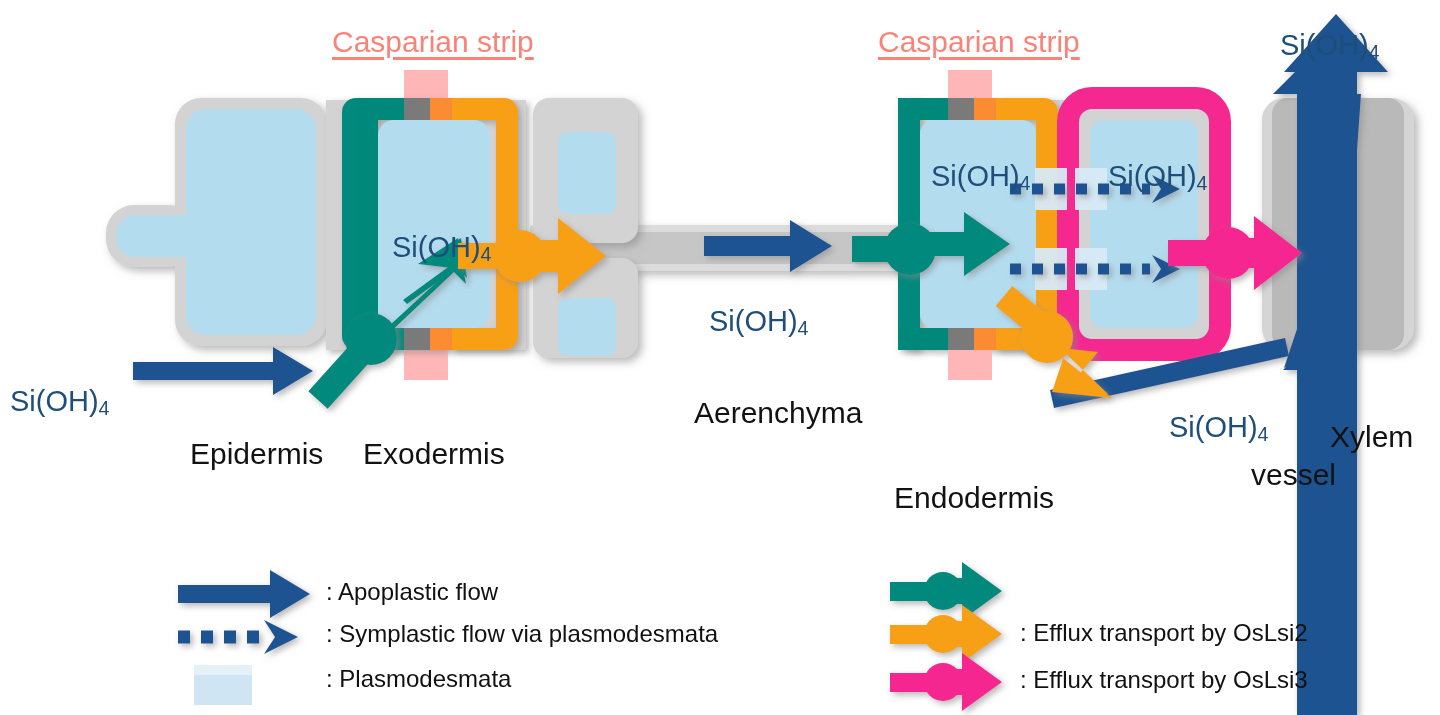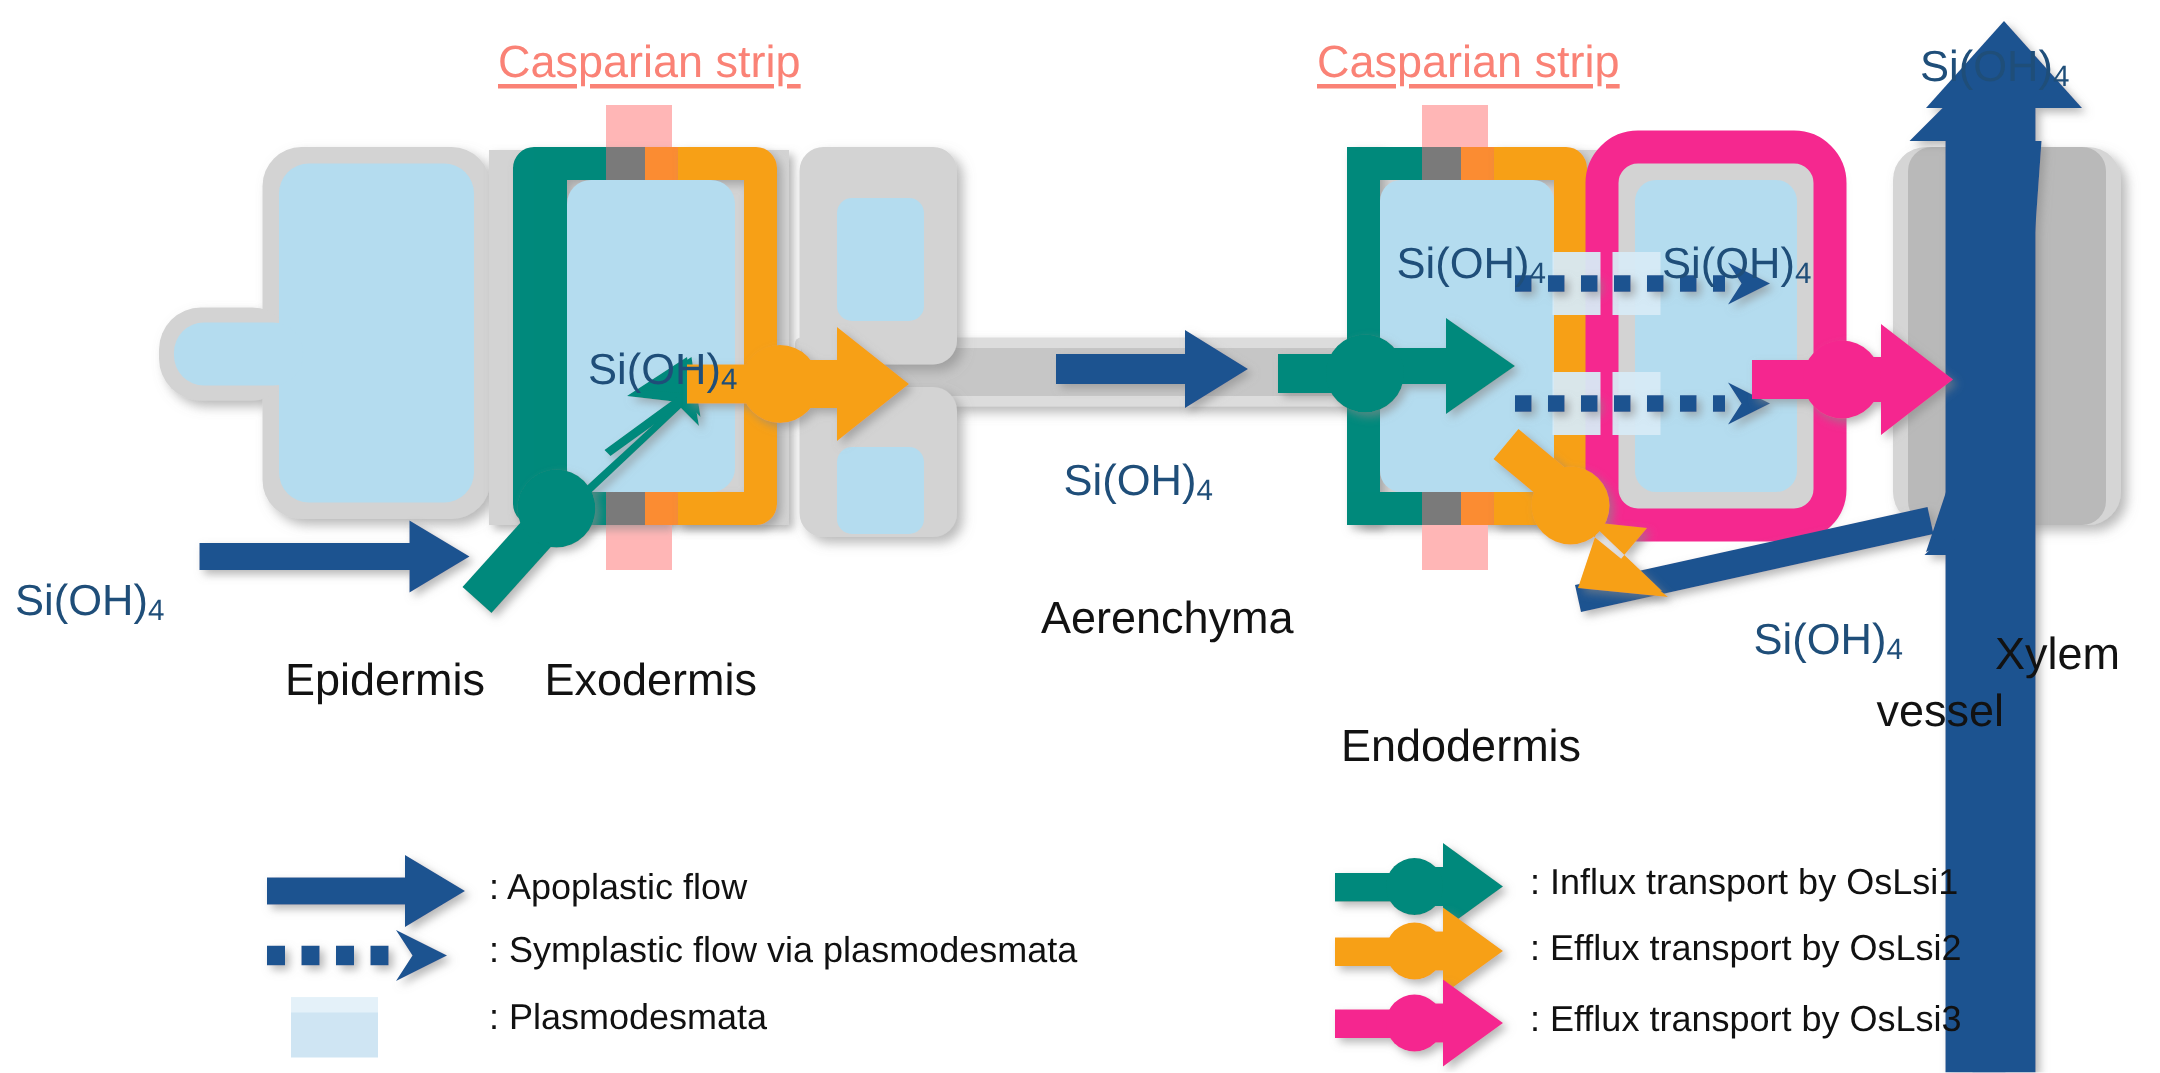--- a/index.html
+++ b/index.html
@@ -237,17 +237,16 @@
   <div class="lbl cell-label" style="left:190px;top:437px;">Epidermis</div>
   <div class="lbl cell-label" style="left:694px;top:396px;">Aerenchyma</div>
   <div class="lbl cell-label" style="left:894px;top:437px;margin-top:44px;">Endodermis</div>
   <div class="lbl cell-label" style="left:1330px;top:420px;">Xylem</div>
   <div class="lbl cell-label" style="left:1251px;top:458px;">vessel</div>
 
   <div class="lbl legend-text" style="left:326px;top:578px;">: Apoplastic flow</div>
   <div class="lbl legend-text" style="left:326px;top:620px;">: Symplastic flow via plasmodesmata</div>
   <div class="lbl legend-text" style="left:326px;top:665px;">: Plasmodesmata</div>
 
-  <div class="lbl legend-text" style="left:1020px;top:575px;">: Influx transport by OsLsi1</div>
   <div class="lbl legend-text" style="left:1020px;top:619px;">: Efflux transport by OsLsi2</div>
   <div class="lbl legend-text" style="left:1020px;top:666px;">: Efflux transport by OsLsi3</div>
 
 </div>
 
 </body></html>

